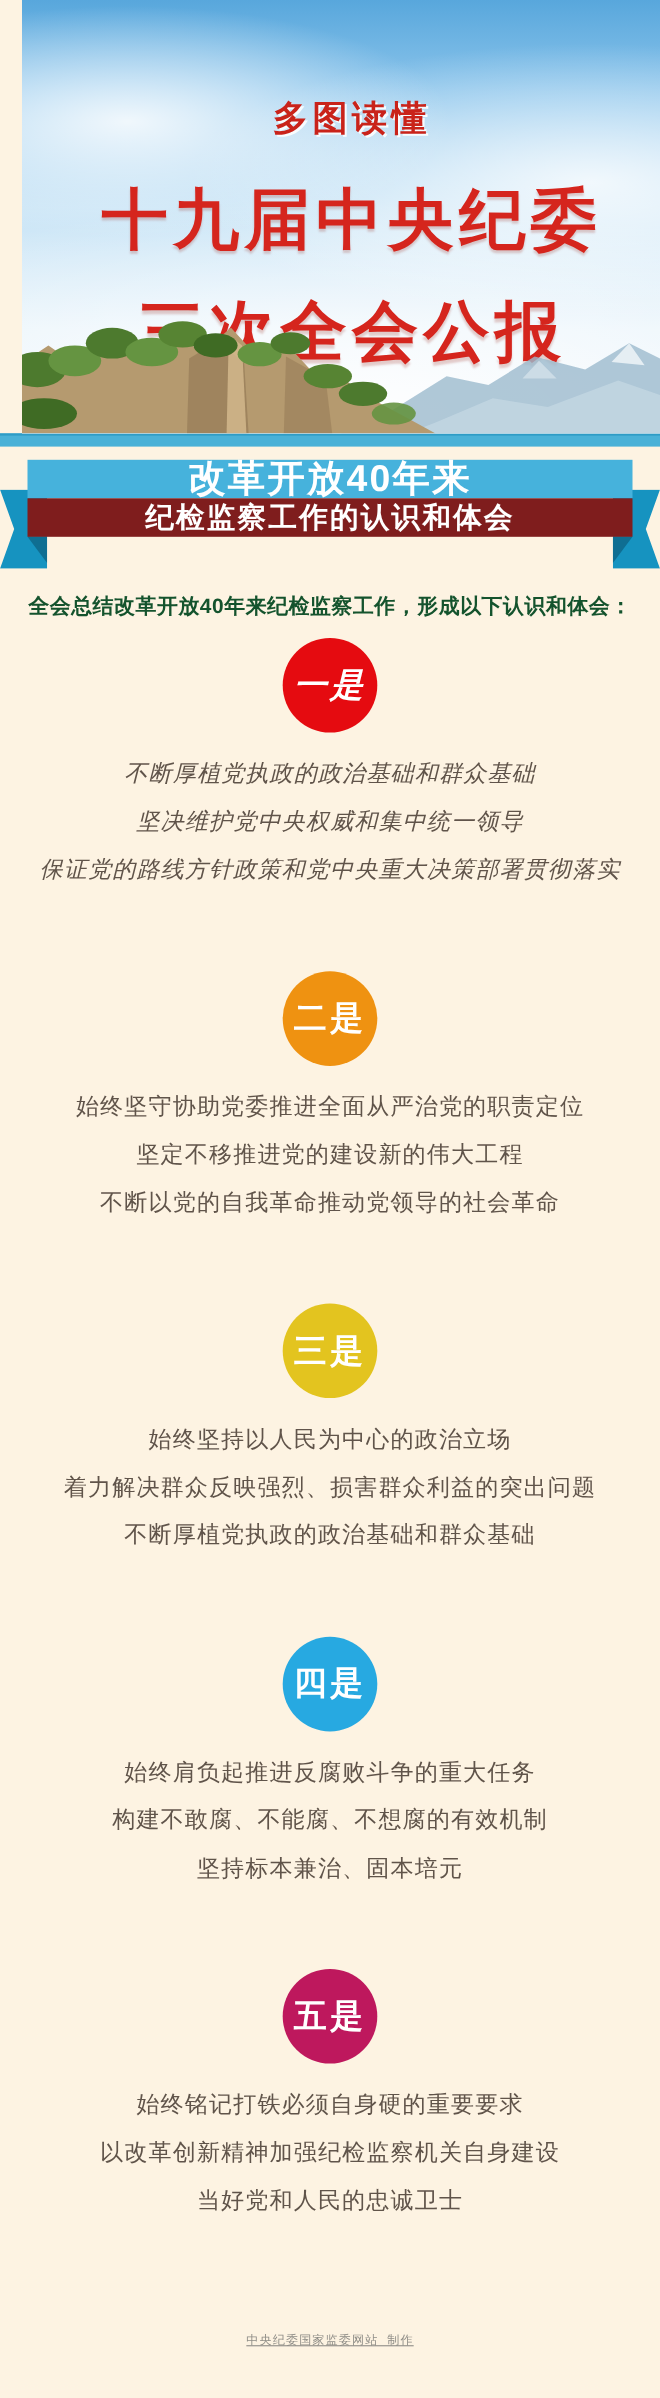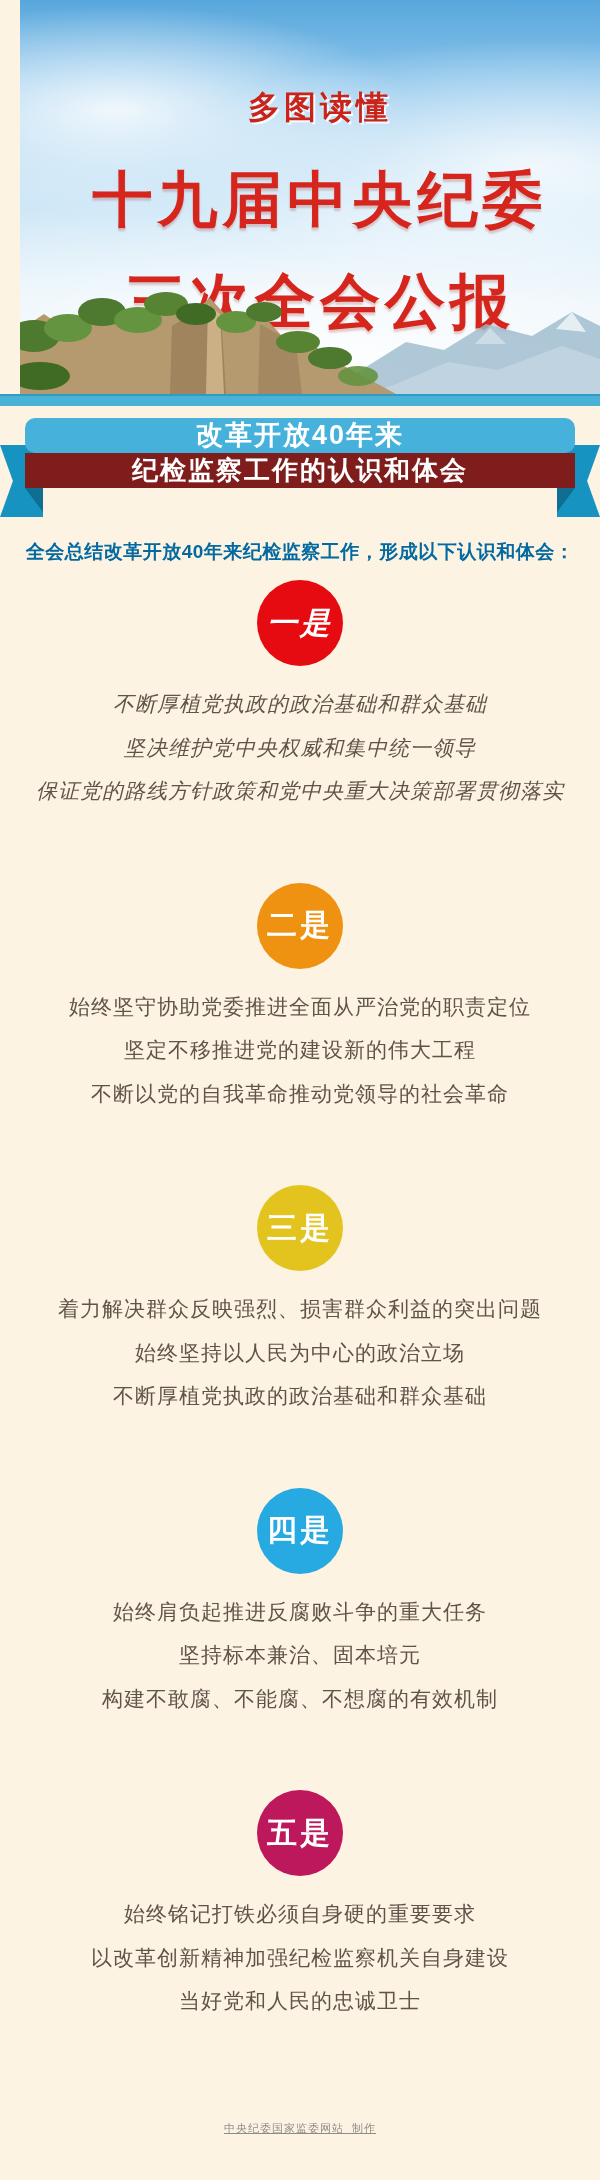--- a/index.html
+++ b/index.html
@@ -54,21 +54,21 @@
   .ribbon-tail.right{right:0;clip-path:polygon(0 0,100% 0,70% 50%,100% 100%,0 100%);}
   .ribbon-fold{position:absolute;top:70px;width:18px;height:24px;background:#0f6e92;}
   .ribbon-fold.left{left:25px;clip-path:polygon(0 0,100% 0,100% 100%);}
   .ribbon-fold.right{right:25px;clip-path:polygon(0 0,100% 0,0 100%);}
   .ribbon-band{position:absolute;left:25px;top:0;width:550px;}
   .ribbon-row{
     width:550px;height:35px;line-height:35px;
     text-align:center;color:#ffffff;font-weight:bold;
     letter-spacing:2px;white-space:nowrap;
   }
-  .ribbon-row.r1{background:#46b2dc;font-size:27px;border-radius:10px;}
+  .ribbon-row.r1{background:#46b2dc;font-size:34px;}
   .ribbon-row.r2{background:#1da0d2;font-size:26px;}
   
   .intro{
     padding-top:22px;
     text-align:center;
     font-size:19px;line-height:26px;font-weight:bold;
     color:#b0693c;letter-spacing:0.5px;
   }
   
   .section{margin-top:70px;}
@@ -139,21 +139,21 @@
     <div class="ribbon-tail left" style="background: rgb(22, 147, 192);"></div>
     <div class="ribbon-tail right" style="background: rgb(22, 147, 192);"></div>
     <div class="ribbon-fold left" style="background: rgb(15, 110, 146);"></div>
     <div class="ribbon-fold right" style="background: rgb(15, 110, 146);"></div>
     <div class="ribbon-band">
       <div class="ribbon-row r1" style="background: rgb(70, 178, 220);">改革开放40年来</div>
       <div class="ribbon-row r2" style="background: #7f1d1d;">纪检监察工作的认识和体会</div>
     </div>
   </div>
 
-  <div class="intro" style="color: #0369a1;">全会总结改革开放40年来纪检监察工作，形成以下认识和体会：</div>
+  <div class="intro" style="color: #14532d;">全会总结改革开放40年来纪检监察工作，形成以下认识和体会：</div>
 
   <div class="section first">
     <div class="badge" style="background: rgb(229, 11, 16);">一是</div>
     <div class="lines">
       <div class="line">不断厚植党执政的政治基础和群众基础</div>
       <div class="line">坚决维护党中央权威和集中统一领导</div>
       <div class="line">保证党的路线方针政策和党中央重大决策部署贯彻落实</div>
     </div>
   </div>
 
@@ -162,32 +162,32 @@
     <div class="lines">
       <div class="line">始终坚守协助党委推进全面从严治党的职责定位</div>
       <div class="line">坚定不移推进党的建设新的伟大工程</div>
       <div class="line">不断以党的自我革命推动党领导的社会革命</div>
     </div>
   </div>
 
   <div class="section">
     <div class="badge" style="background: rgb(227, 196, 31);">三是</div>
     <div class="lines">
+      <div class="line">始终坚持以人民为中心的政治立场</div>
       <div class="line">着力解决群众反映强烈、损害群众利益的突出问题</div>
-      <div class="line">始终坚持以人民为中心的政治立场</div>
       <div class="line">不断厚植党执政的政治基础和群众基础</div>
     </div>
   </div>
 
   <div class="section">
     <div class="badge" style="background: rgb(39, 169, 225);">四是</div>
     <div class="lines">
       <div class="line">始终肩负起推进反腐败斗争的重大任务</div>
+      <div class="line">构建不敢腐、不能腐、不想腐的有效机制</div>
       <div class="line">坚持标本兼治、固本培元</div>
-      <div class="line">构建不敢腐、不能腐、不想腐的有效机制</div>
     </div>
   </div>
 
   <div class="section">
     <div class="badge" style="background: #be185d;">五是</div>
     <div class="lines">
       <div class="line">始终铭记打铁必须自身硬的重要要求</div>
       <div class="line">以改革创新精神加强纪检监察机关自身建设</div>
       <div class="line">当好党和人民的忠诚卫士</div>
     </div>

